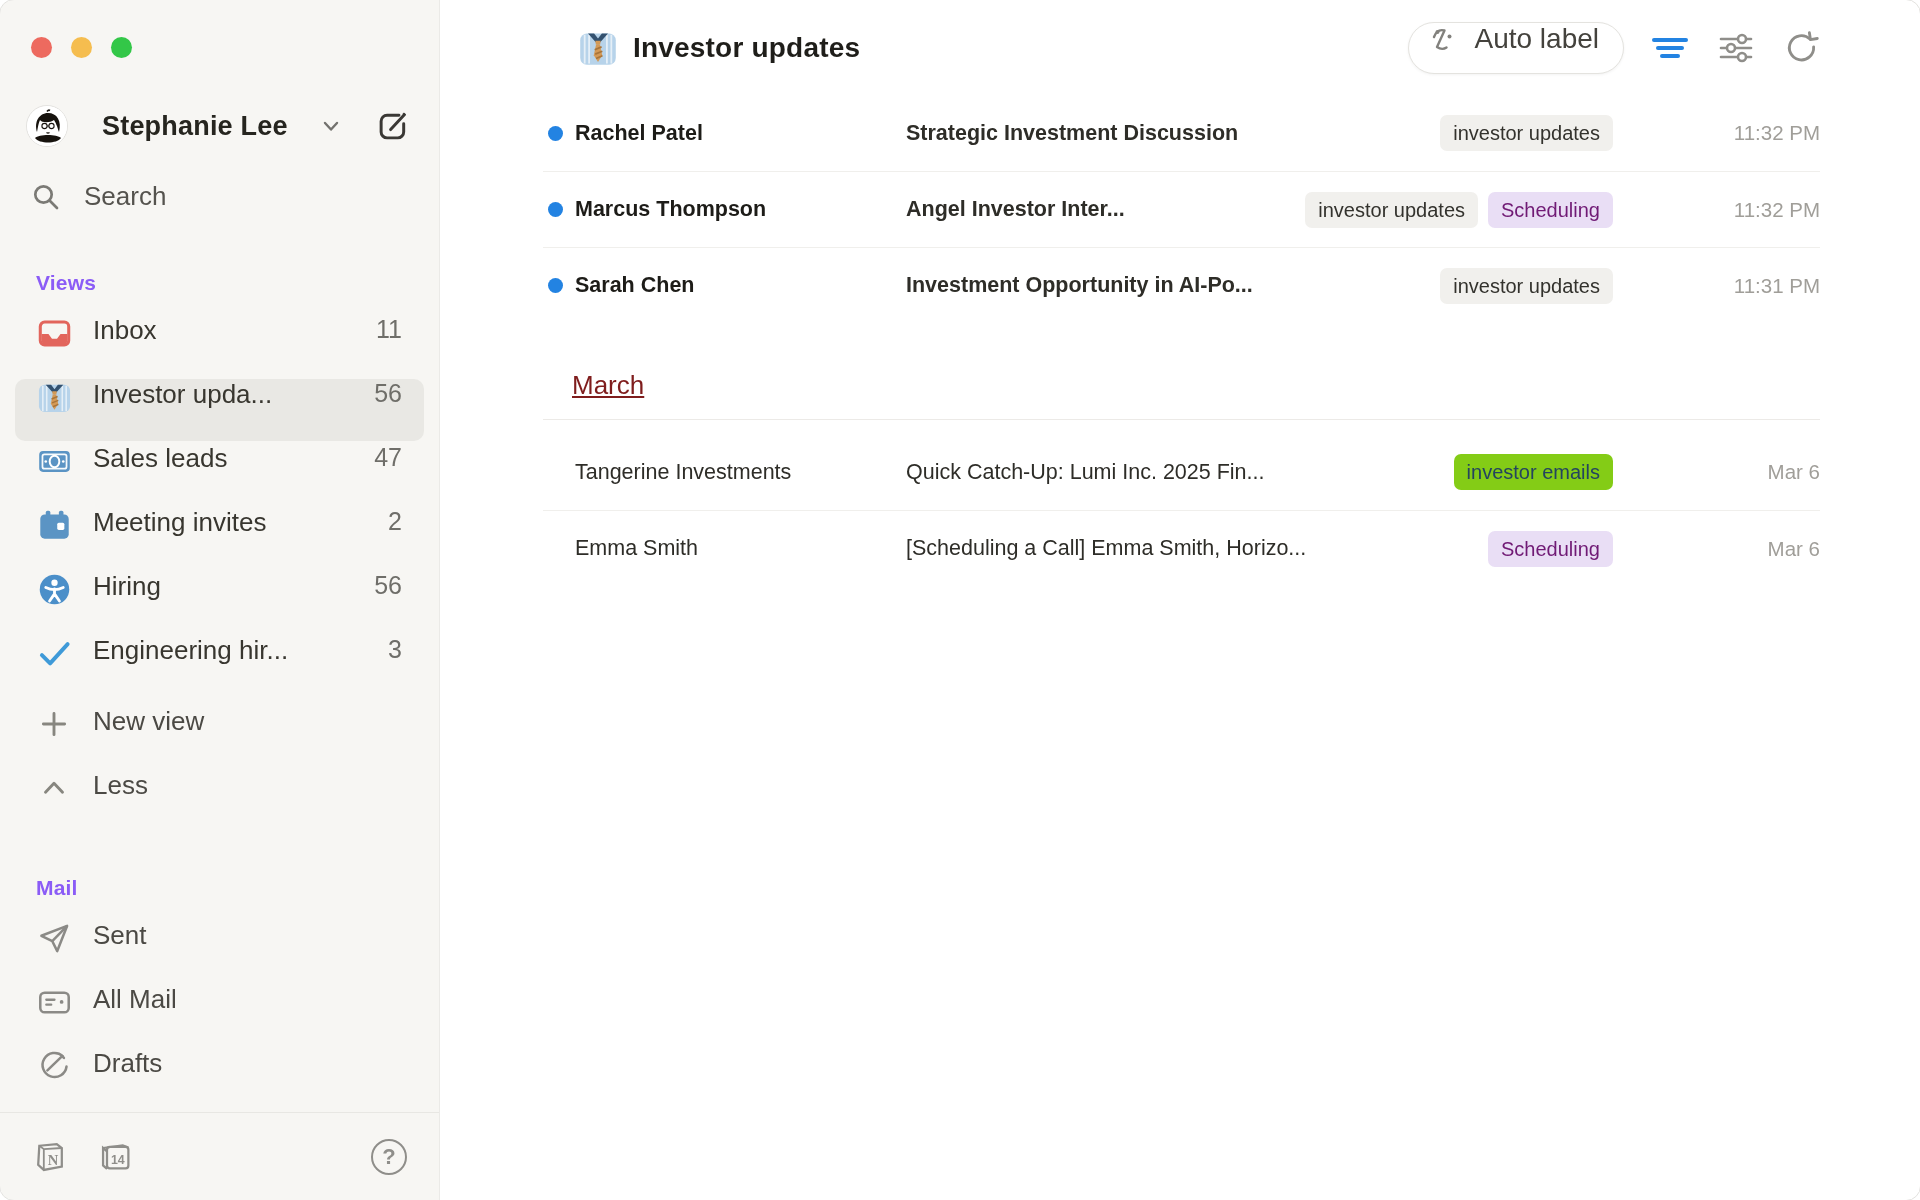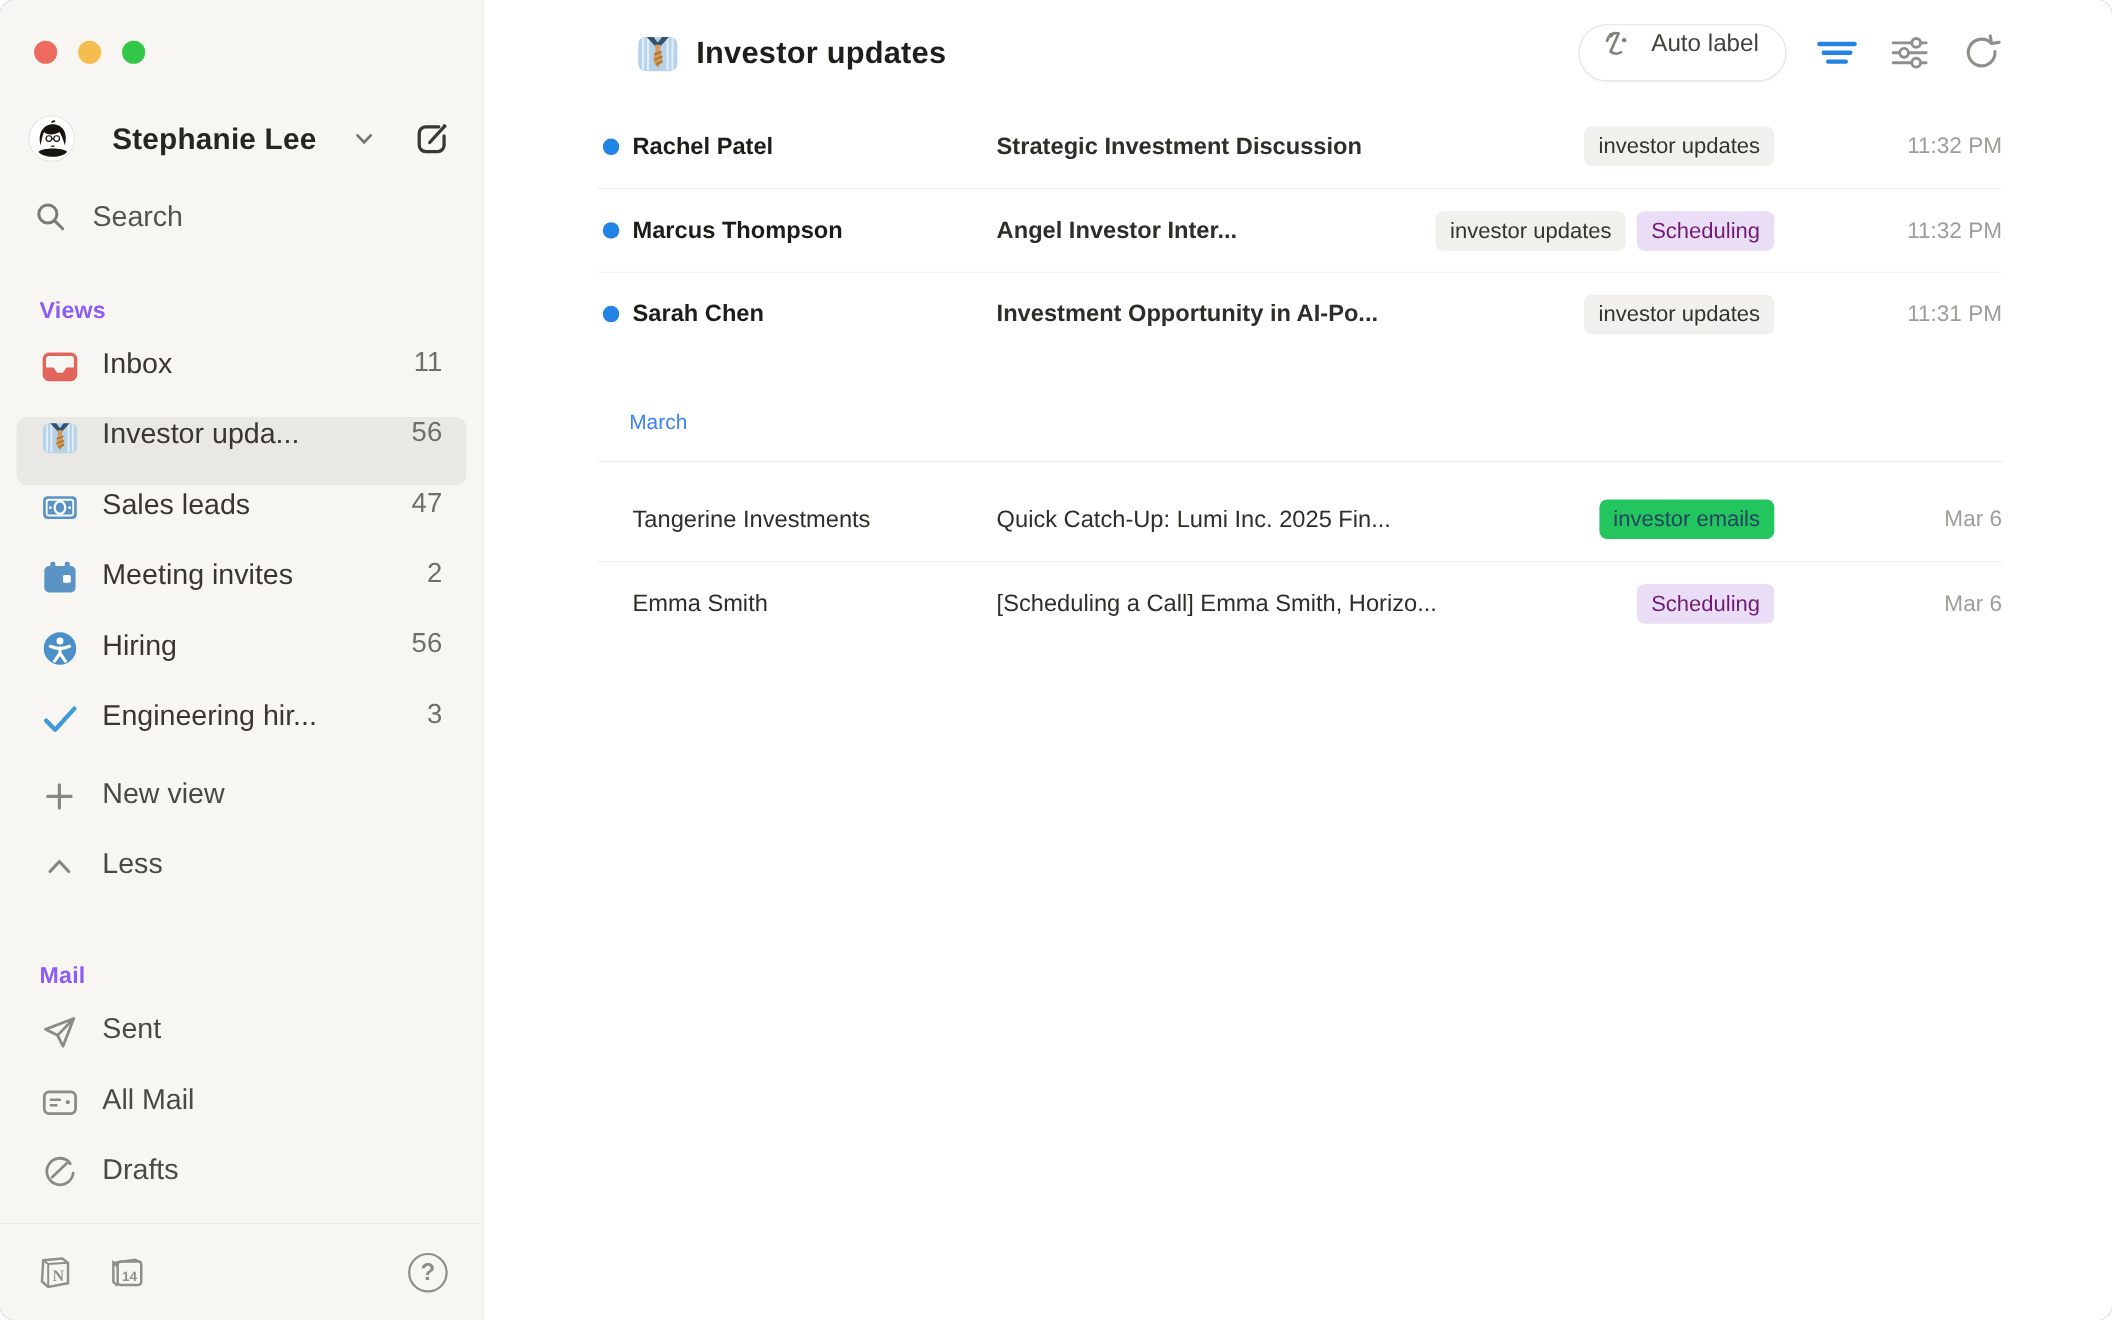--- a/index.html
+++ b/index.html
@@ -38,40 +38,40 @@
   .footer-divider { height:1px; background:#e8e7e3; }
   .sidebar-footer { height:87px; display:flex; align-items:center; padding:0 32px 0 32px; gap:30px; }
   .sidebar-footer .sf-spacer { flex:1; }
   .help-circle { width:36px; height:36px; border-radius:50%; border:2.4px solid #8f8e8a; color:#8f8e8a; font-size:22px; font-weight:700; display:flex; align-items:center; justify-content:center; cursor:pointer; }
 
   
   .main { flex:1; background:#fff; display:flex; flex-direction:column; }
   .main-header { height:95px; flex:none; display:flex; align-items:center; padding:0 98px 0 138px; }
   .view-title { margin-left:15px; font-size:28px; font-weight:700; color:#1f1e1a; letter-spacing:.2px; }
   .header-actions { margin-left:auto; display:flex; align-items:center; gap:26px; }
-  .auto-label-btn { height:52px; border:1px solid #e4e3df; border-radius:26px; background:#fff; box-shadow:0 1px 3px rgba(0,0,0,.05); display:flex; align-items:center; gap:13px; padding:0 24px 18px 20px; font-size:22px; color:#44423d; font-weight:500; cursor:pointer; }
+  .auto-label-btn { height:52px; border:1px solid #e4e3df; border-radius:26px; background:#fff; box-shadow:0 1px 3px rgba(0,0,0,.05); display:flex; align-items:center; gap:13px; padding:0 24px 18px 20px; font-size:28px; color:#44423d; font-weight:500; cursor:pointer; }
   .icon-btn { width:40px; height:40px; display:flex; align-items:center; justify-content:center; cursor:pointer; }
 
   .list { margin:0 100px 0 103px; }
   .row { display:flex; align-items:center; height:76px; padding:0 0 0 32px; position:relative; cursor:pointer; }
   .rows .row + .row { border-top:1px solid #f0efec; }
   .dot { position:absolute; left:5px; top:50%; margin-top:-7.5px; width:15px; height:15px; border-radius:50%; background:#2383e2; display:none; }
   .row.unread .dot { display:block; }
   .sender { width:331px; flex:none; font-size:21.5px; color:#2e2d28; padding-right:18px; white-space:nowrap; overflow:hidden; text-overflow:ellipsis; }
   .row.unread .sender { font-weight:700; color:#1d1c18; }
   .subject { flex:0 1 auto; min-width:0; font-size:21.5px; color:#2e2d28; white-space:nowrap; overflow:hidden; text-overflow:ellipsis; margin-right:22px; }
   .row.unread .subject { font-weight:600; }
   .tags { margin-left:auto; flex:none; display:flex; gap:10px; }
   .tag { font-size:20px; font-weight:500; padding:4px 13px; border-radius:7px; line-height:28px; white-space:nowrap; }
   .tag-gray   { background:#f1f0ed; color:#33322d; }
   .tag-purple { background:#e9def5; color:#701a75;text-align:right; }
-  .tag-blue   { background:#22c55e; color:#24445f; }
+  .tag-blue   { background:#84cc16; color:#24445f; }
   .time { flex:none; width:207px; text-align:right; font-size:20.5px; color:#a09e99; }
 
-  .group-header { margin-top:41px; height:42px; display:flex; align-items:center; padding-left:29px; font-size:19px; color:#3b82f6; }
+  .group-header { margin-top:41px; height:42px; display:flex; align-items:center; padding-left:29px; font-size:26px; color:#7f1d1d;text-decoration:underline; }
   .group2 .group-header { padding-bottom:0; }
   .group-divider { height:1px; background:#eceae7; margin-top:13px; }
   .group2 .rows { padding-top:14px; }
 
   svg { display:block; }
 </style>
 </head>
 <body>
 
 <div class="app">

